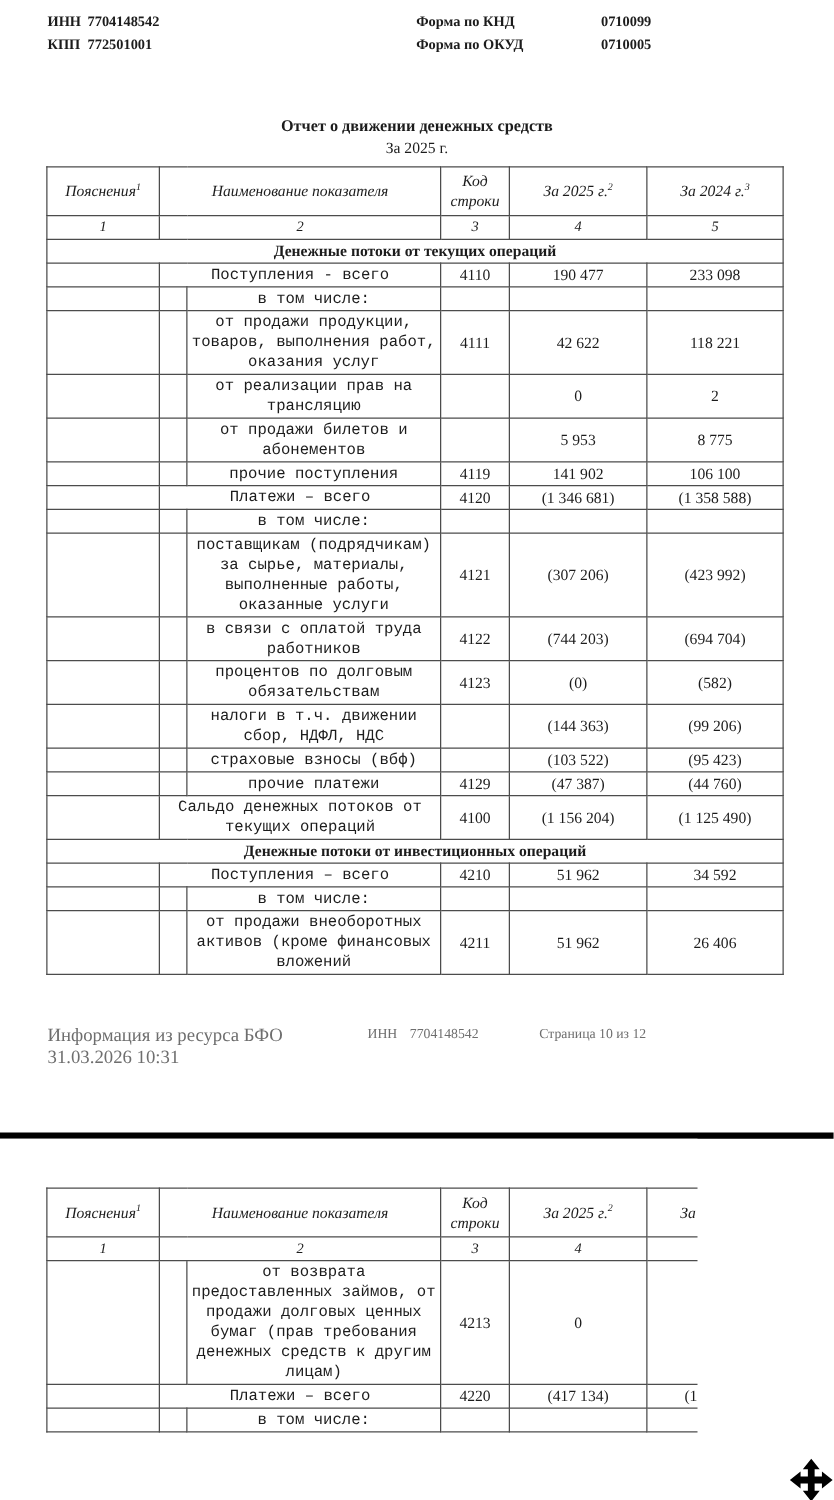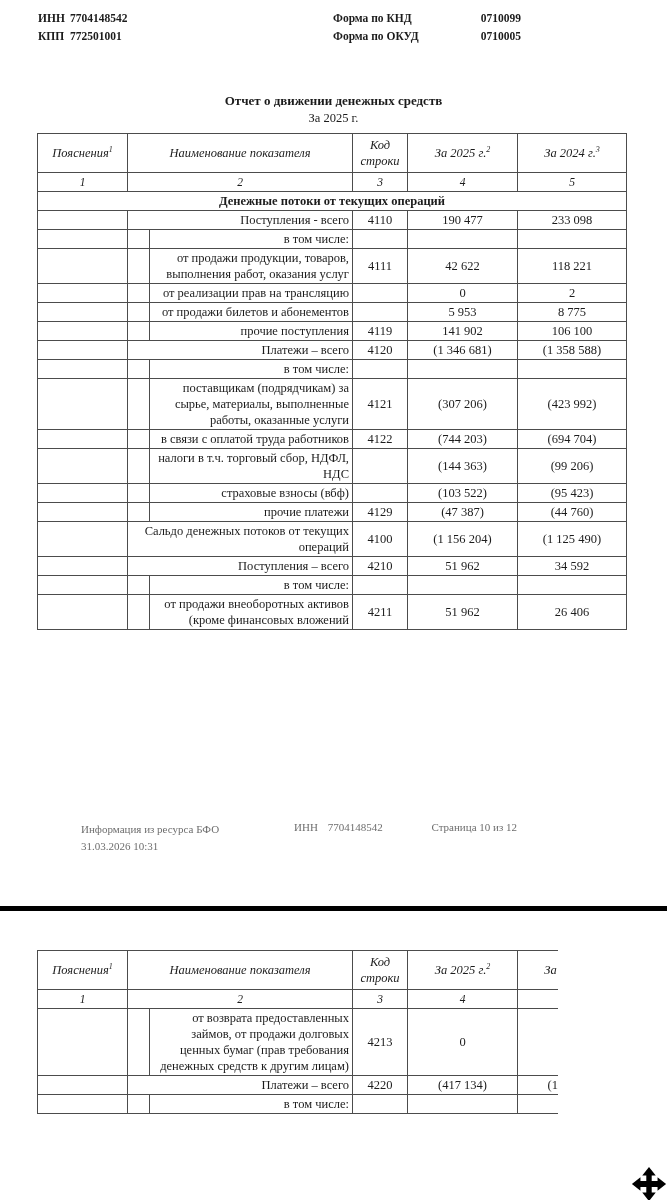--- a/index.html
+++ b/index.html
@@ -21,25 +21,25 @@
   .doc-title{position:absolute;top:93px;left:0;width:667px;text-align:center;font-weight:bold;font-size:13px;}
   .doc-period{position:absolute;top:111px;left:0;width:667px;text-align:center;font-size:12.5px;}
 
   table.fin{border-collapse:collapse;position:absolute;left:37px;width:589px;font-size:12.5px;table-layout:fixed;}
   #table1{top:133px;}
   #table2{top:39px;}
   table.fin td{border:1px solid #4c4c4c;padding:1px 3px;vertical-align:middle;line-height:16px;overflow:hidden;}
   td.th{height:36px;text-align:center;font-style:italic;line-height:15px;}
   td.num{text-align:center;font-style:italic;font-size:11.5px;line-height:12px;padding:0 3px;}
   td.sec{text-align:center;font-weight:bold;line-height:15px;padding:1px 2px;}
-  td.name{text-align:right;}
+  td.name{text-align:center;font-family:Liberation Mono, monospace;}
   td.code,td.val{text-align:center;white-space:nowrap;}
   sup{font-size:8px;line-height:0;}
 
-  .footer-note{position:absolute;top:821px;left:38px;font-size:11px;color:#6e6e6e;line-height:17px;margin-left:43px;}
+  .footer-note{position:absolute;top:821px;left:38px;font-size:15px;color:#6e6e6e;line-height:17px;}
   .footer-inn{position:absolute;top:821px;left:294px;font-size:11px;color:#6e6e6e;}
   .footer-inn .v{margin-left:10px;}
   .footer-page{position:absolute;top:821px;right:41px;font-size:11px;color:#6e6e6e;}
 
   .cursor{position:absolute;left:631px;top:1166px;width:36px;height:36px;}
 </style>
 </head>
 <body>
 
 <div class="page" id="page1">
@@ -166,21 +166,29 @@
         <td></td>
         <td></td>
         <td class="name">в связи с оплатой труда работников</td>
         <td class="code">4122</td>
         <td class="val">(744 203)</td>
         <td class="val">(694 704)</td>
       </tr>
       <tr>
         <td></td>
         <td></td>
-        <td class="name">налоги в т.ч. торговый сбор, НДФЛ, НДС</td>
+        <td class="name">процентов по долговым обязательствам</td>
+        <td class="code">4123</td>
+        <td class="val">(0)</td>
+        <td class="val">(582)</td>
+      </tr>
+      <tr>
+        <td></td>
+        <td></td>
+        <td class="name">налоги в т.ч. движении сбор, НДФЛ, НДС</td>
         <td class="code"></td>
         <td class="val">(144 363)</td>
         <td class="val">(99 206)</td>
       </tr>
       <tr>
         <td></td>
         <td></td>
         <td class="name">страховые взносы (вбф)</td>
         <td class="code"></td>
         <td class="val">(103 522)</td>
@@ -195,20 +203,23 @@
         <td class="val">(44 760)</td>
       </tr>
       <tr>
         <td></td>
         <td class="name" colspan="2">Сальдо денежных потоков от текущих операций</td>
         <td class="code">4100</td>
         <td class="val">(1 156 204)</td>
         <td class="val">(1 125 490)</td>
       </tr>
 
+      <tr>
+          <td class="sec" colspan="6">Денежные потоки от инвестиционных операций</td>
+        </tr>
 
       <tr>
         <td></td>
         <td class="name" colspan="2">Поступления – всего</td>
         <td class="code">4210</td>
         <td class="val">51 962</td>
         <td class="val">34 592</td>
       </tr>
       <tr>
         <td></td>

